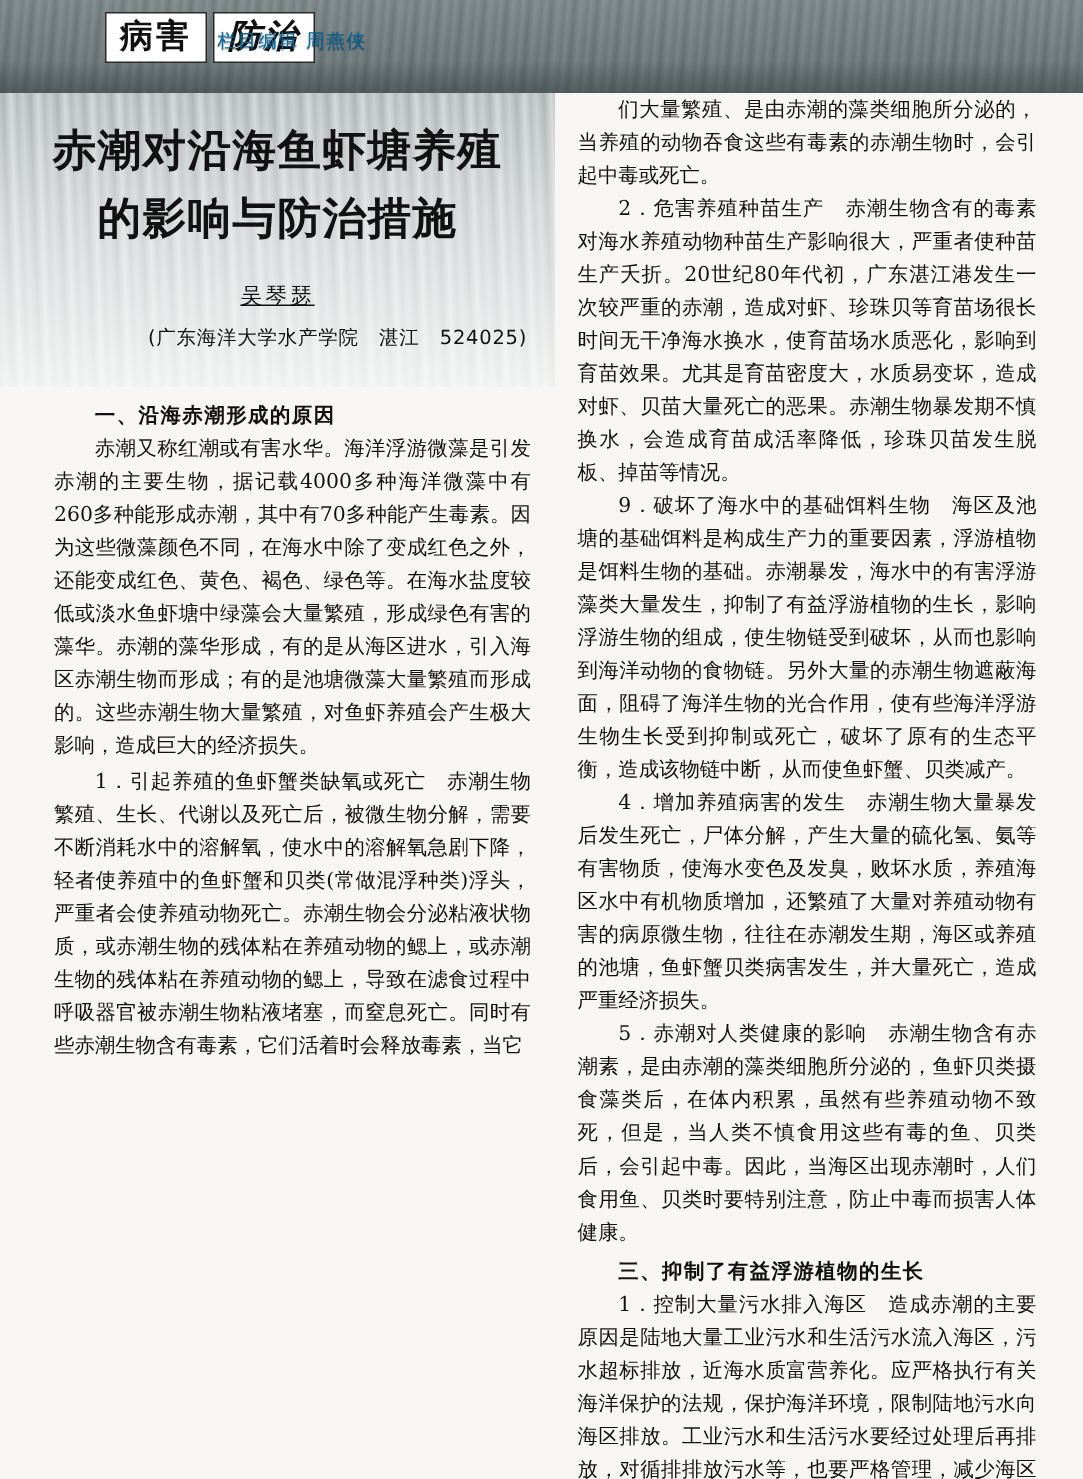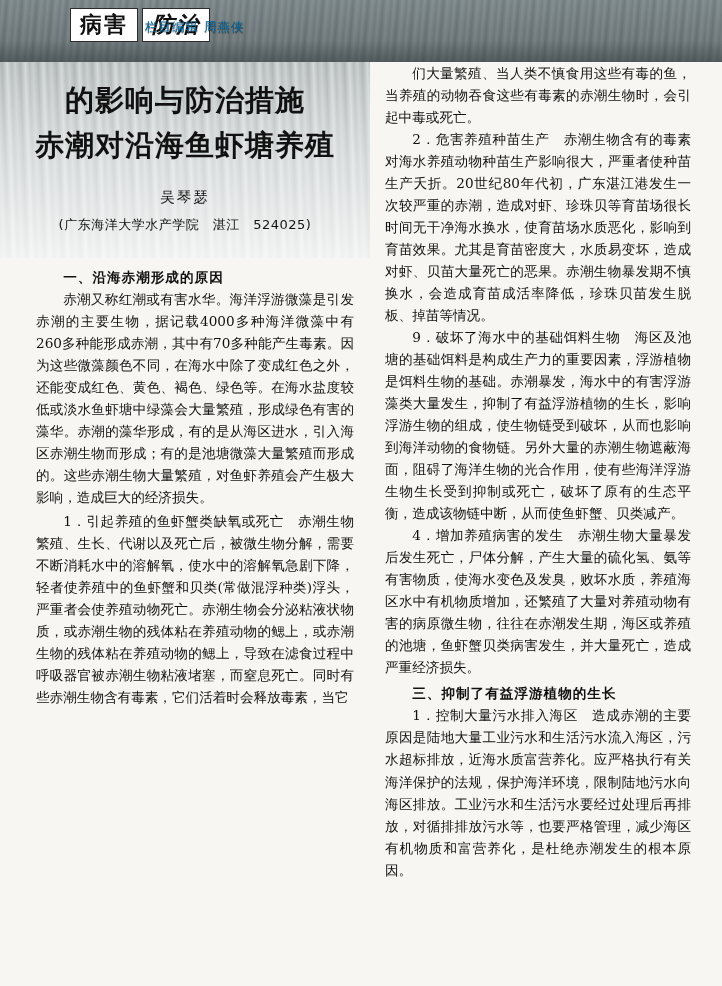--- a/index.html
+++ b/index.html
@@ -94,31 +94,33 @@
   .author {
     position: absolute;
     top: 188px;
     left: 0;
     width: 370px;
     text-align: center;
     font-size: 14.5px;
     color: #111;
     letter-spacing: 2px;
     z-index: 2;
+    text-decoration: underline;
   }
   .affiliation {
     position: absolute;
     top: 216px;
     left: 0;
     width: 370px;
     text-align: center;
     font-size: 13px;
     color: #111;
     letter-spacing: 0.5px;
     z-index: 2;
+    padding-left: 40px;
   }
   
   .col {
     position: absolute;
     font-family: "DejaVu Serif", "Liberation Serif", serif;
     font-size: 13.6px;
     line-height: 1.62;
     color: #111;
     text-align: justify;
   }
@@ -153,37 +155,38 @@
 
   <div class="banner-box">
     <div class="banner-seg">病害</div>
     <div class="banner-seg second">防治</div>
   </div>
   <div class="banner-meta">栏目编辑  周燕侠</div>
 
   <div class="title-photo"></div>
 
   <div class="doc-title">
+    <div>赤潮对沿海鱼虾塘养殖</div>
     <div>的影响与防治措施</div>
-    <div>赤潮对沿海鱼虾塘养殖</div>
   </div>
 
   <div class="author">吴琴瑟</div>
   <div class="affiliation">(广东海洋大学水产学院　湛江　524025)</div>
 
   <div class="col col-left">
     <p class="sec">一、沿海赤潮形成的原因</p>
     <p>赤潮又称红潮或有害水华。海洋浮游微藻是引发赤潮的主要生物，据记载4000多种海洋微藻中有260多种能形成赤潮，其中有70多种能产生毒素。因为这些微藻颜色不同，在海水中除了变成红色之外，还能变成红色、黄色、褐色、绿色等。在海水盐度较低或淡水鱼虾塘中绿藻会大量繁殖，形成绿色有害的藻华。赤潮的藻华形成，有的是从海区进水，引入海区赤潮生物而形成；有的是池塘微藻大量繁殖而形成的。这些赤潮生物大量繁殖，对鱼虾养殖会产生极大影响，造成巨大的经济损失。</p>
     <div class="spacer-2"></div>
     <p>1．引起养殖的鱼虾蟹类缺氧或死亡　赤潮生物繁殖、生长、代谢以及死亡后，被微生物分解，需要不断消耗水中的溶解氧，使水中的溶解氧急剧下降，轻者使养殖中的鱼虾蟹和贝类(常做混浮种类)浮头，严重者会使养殖动物死亡。赤潮生物会分泌粘液状物质，或赤潮生物的残体粘在养殖动物的鳃上，或赤潮生物的残体粘在养殖动物的鳃上，导致在滤食过程中呼吸器官被赤潮生物粘液堵塞，而窒息死亡。同时有些赤潮生物含有毒素，它们活着时会释放毒素，当它</p>
   </div>
 
   <div class="col col-right">
-    <p>们大量繁殖、当人类不慎食用这些有毒的鱼，当养殖的动物吞食这些有毒素的赤潮生物时，会引起中毒或死亡。</p>
+    <p>们大量繁殖、是由赤潮的藻类细胞所分泌的，当养殖的动物吞食这些有毒素的赤潮生物时，会引起中毒或死亡。</p>
     <p>2．危害养殖种苗生产　赤潮生物含有的毒素对海水养殖动物种苗生产影响很大，严重者使种苗生产夭折。20世纪80年代初，广东湛江港发生一次较严重的赤潮，造成对虾、珍珠贝等育苗场很长时间无干净海水换水，使育苗场水质恶化，影响到育苗效果。尤其是育苗密度大，水质易变坏，造成对虾、贝苗大量死亡的恶果。赤潮生物暴发期不慎换水，会造成育苗成活率降低，珍珠贝苗发生脱板、掉苗等情况。</p>
     <p>9．破坏了海水中的基础饵料生物　海区及池塘的基础饵料是构成生产力的重要因素，浮游植物是饵料生物的基础。赤潮暴发，海水中的有害浮游藻类大量发生，抑制了有益浮游植物的生长，影响浮游生物的组成，使生物链受到破坏，从而也影响到海洋动物的食物链。另外大量的赤潮生物遮蔽海面，阻碍了海洋生物的光合作用，使有些海洋浮游生物生长受到抑制或死亡，破坏了原有的生态平衡，造成该物链中断，从而使鱼虾蟹、贝类减产。</p>
     <p>4．增加养殖病害的发生　赤潮生物大量暴发后发生死亡，尸体分解，产生大量的硫化氢、氨等有害物质，使海水变色及发臭，败坏水质，养殖海区水中有机物质增加，还繁殖了大量对养殖动物有害的病原微生物，往往在赤潮发生期，海区或养殖的池塘，鱼虾蟹贝类病害发生，并大量死亡，造成严重经济损失。</p>
+    <p>5．赤潮对人类健康的影响　赤潮生物含有赤潮素，是由赤潮的藻类细胞所分泌的，鱼虾贝类摄食藻类后，在体内积累，虽然有些养殖动物不致死，但是，当人类不慎食用这些有毒的鱼、贝类后，会引起中毒。因此，当海区出现赤潮时，人们食用鱼、贝类时要特别注意，防止中毒而损害人体健康。</p>
     <p class="sec">三、抑制了有益浮游植物的生长</p>
     <p>1．控制大量污水排入海区　造成赤潮的主要原因是陆地大量工业污水和生活污水流入海区，污水超标排放，近海水质富营养化。应严格执行有关海洋保护的法规，保护海洋环境，限制陆地污水向海区排放。工业污水和生活污水要经过处理后再排放，对循排排放污水等，也要严格管理，减少海区有机物质和富营养化，是杜绝赤潮发生的根本原因。</p>
 
   </div>
 
 </div>
 
 </body></html>

